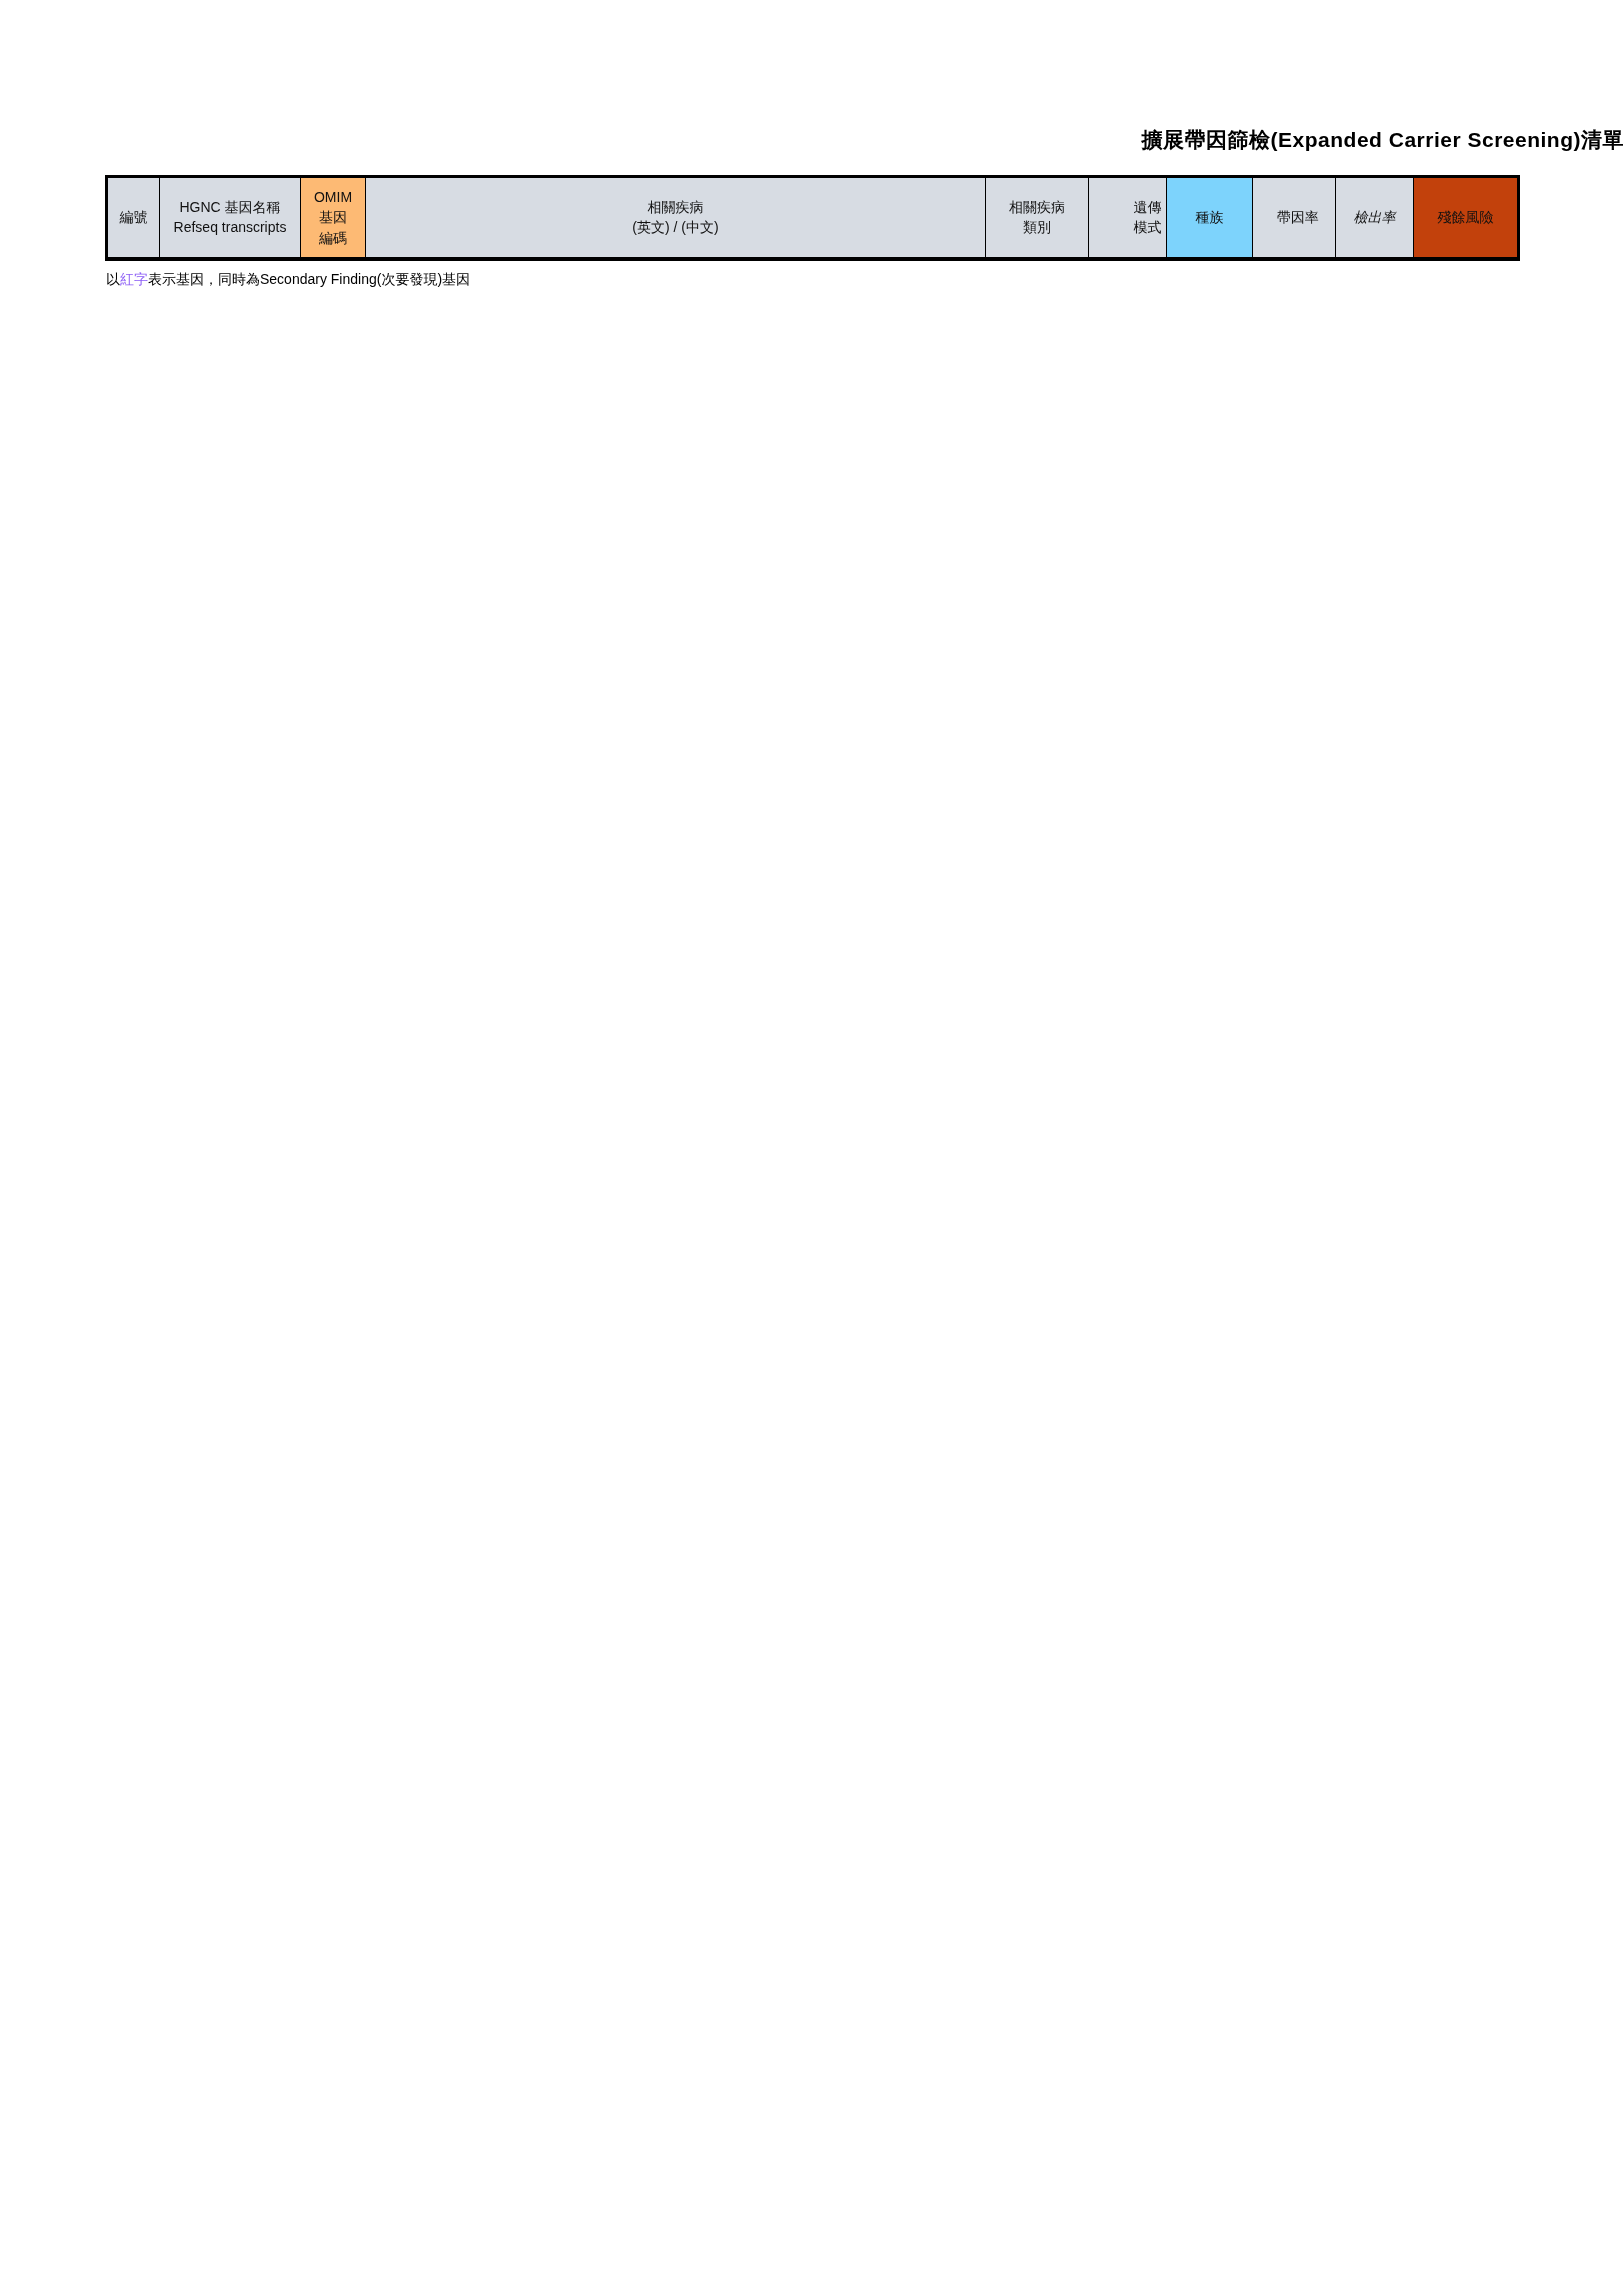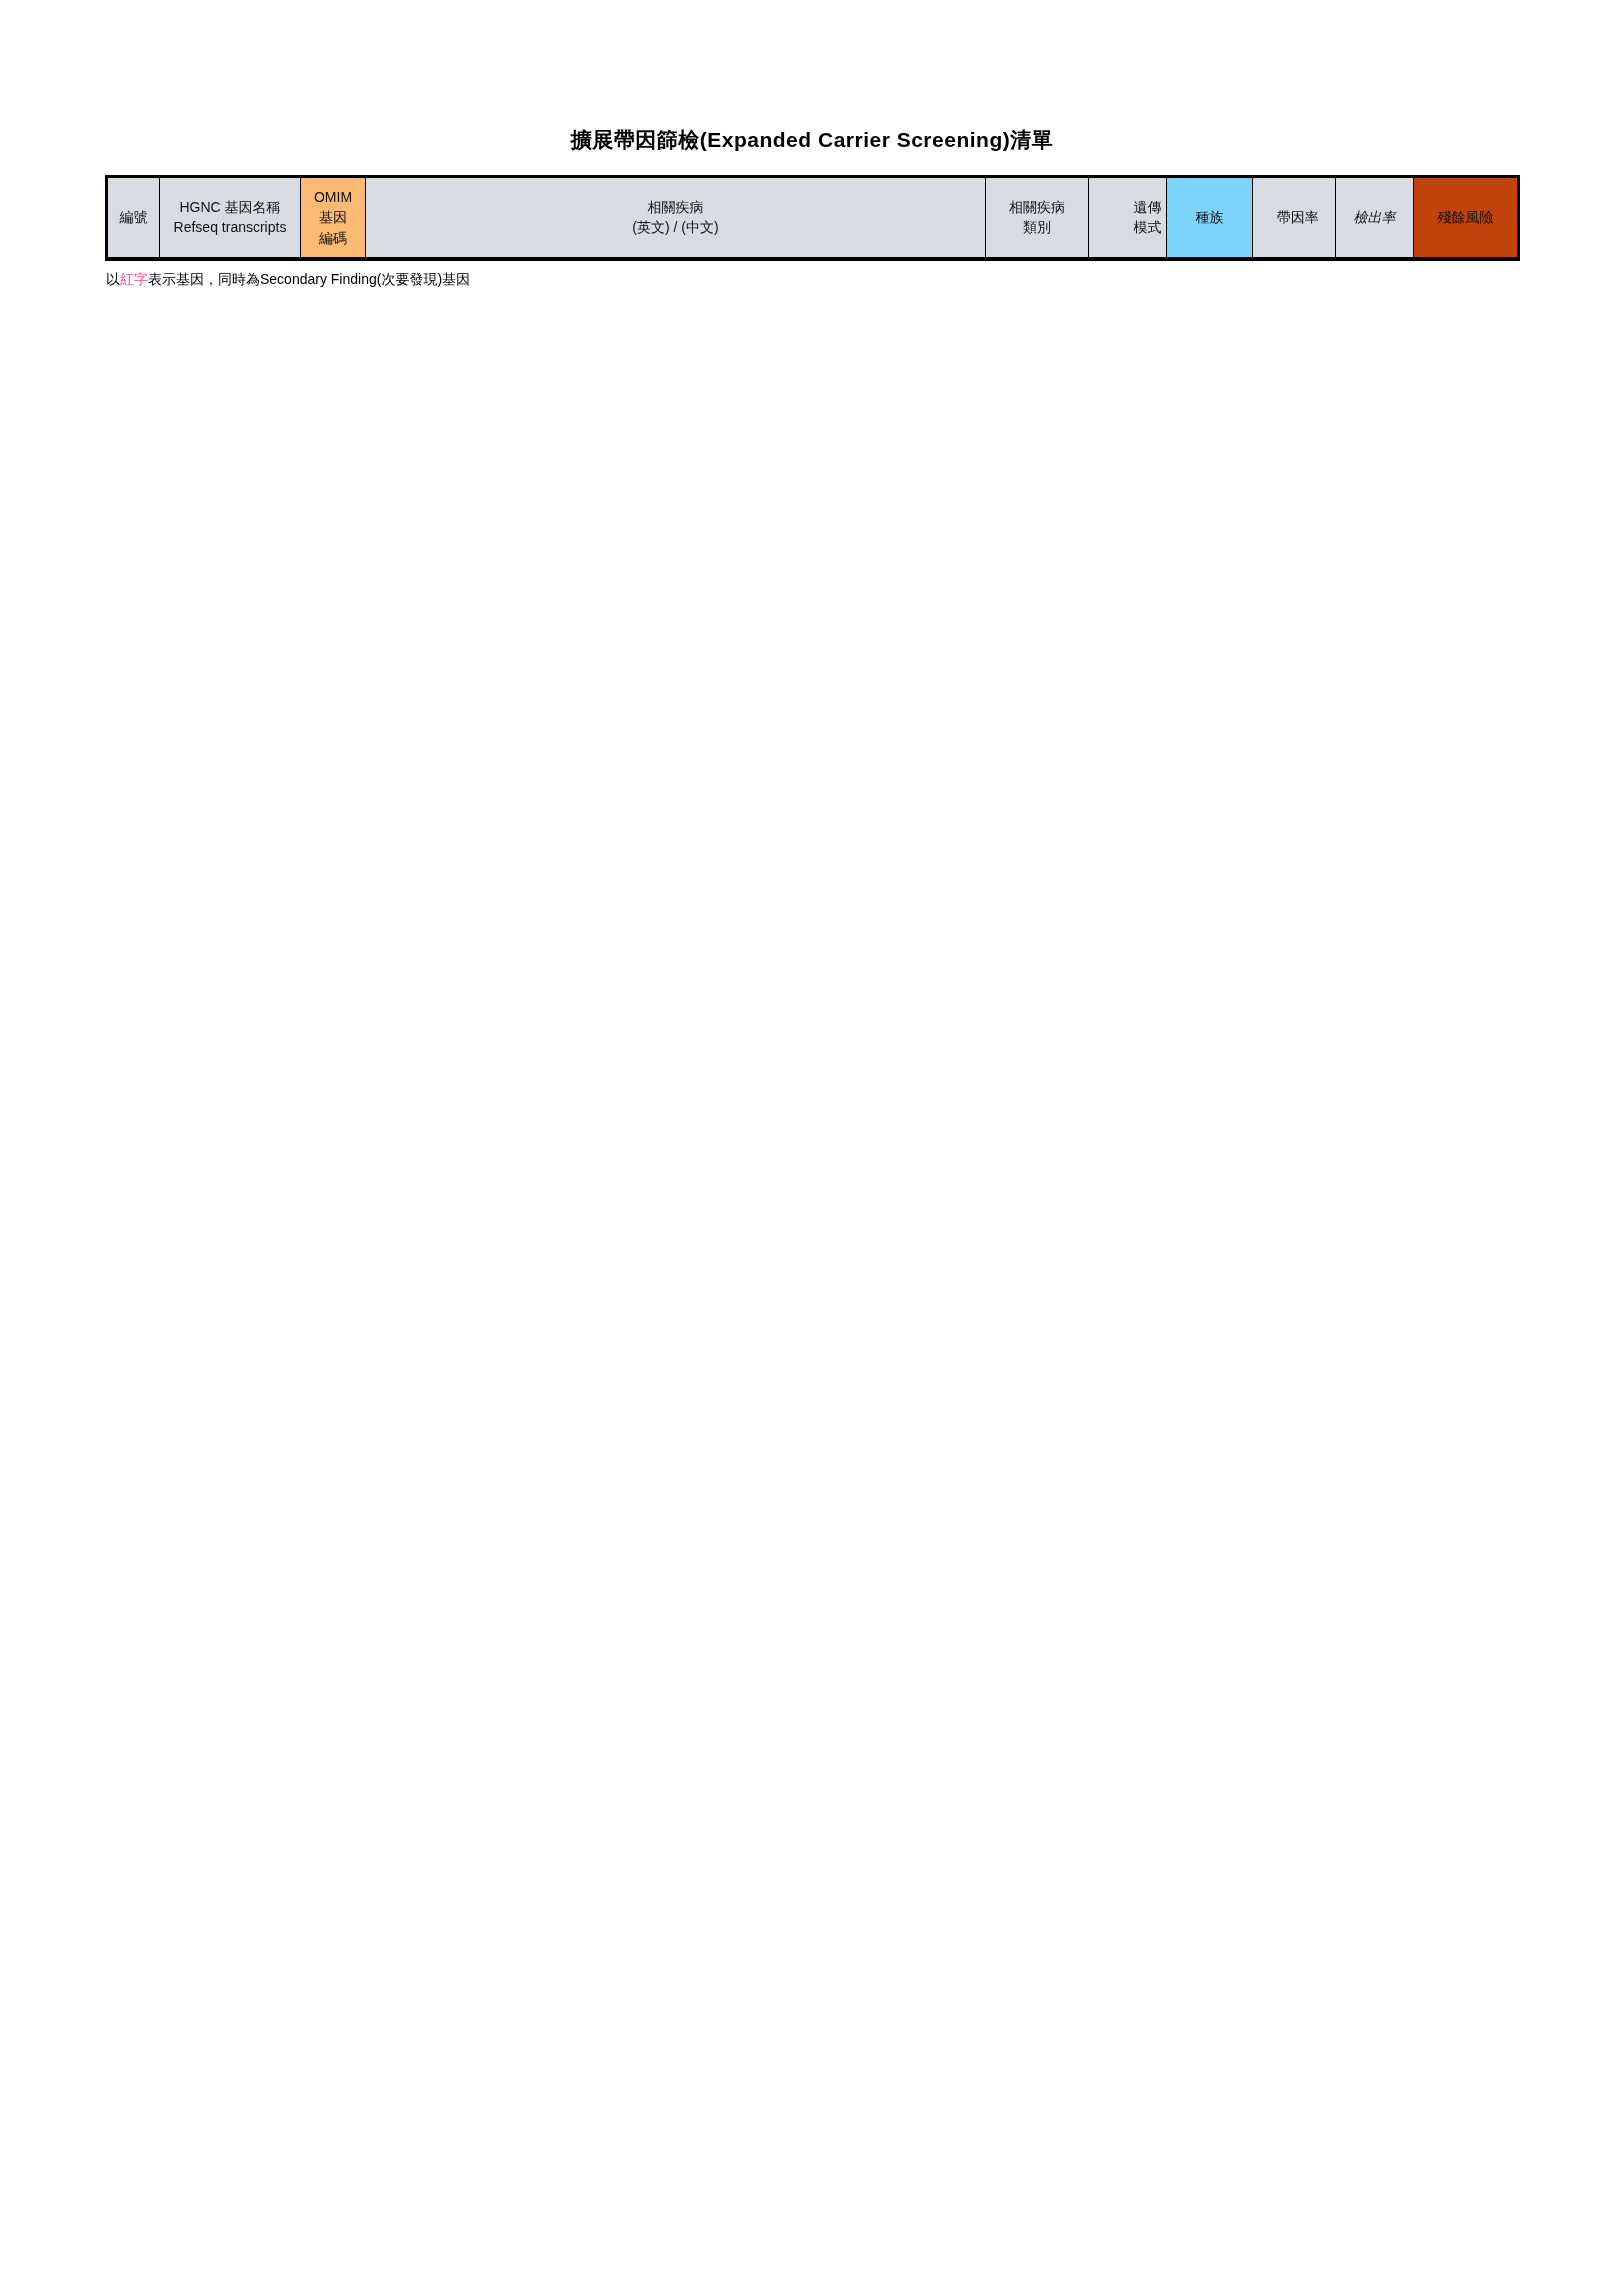--- a/index.html
+++ b/index.html
@@ -3,21 +3,21 @@
 <meta charset="utf-8">
 <style>
   html,body{margin:0;padding:0;}
   body{
     width:1624px;height:2295px;background:#ffffff;color:#111;
     font-family:"Liberation Sans","DejaVu Sans",sans-serif;
     -webkit-font-smoothing:antialiased;
   }
   .page{padding-top:126px;}
   h1{
-    margin:0 0 21px 0;text-align:center;
+    margin:0 0 21px 0;text-align:right;
     font-size:21px;font-weight:700;color:#000;letter-spacing:0.5px;
   }
   table{
     border-collapse:collapse;table-layout:fixed;
     margin-left:105px;width:1411px;
     border:3.2px solid #000;
   }
   th,td{
     border:1.4px solid #000;border-top-width:2.3px;border-bottom-width:2.3px;
     padding:2.8px 4.6px;vertical-align:middle;text-align:center;
@@ -69,17 +69,17 @@
         <th style="background: #7dd3fc;">種族</th>
         <th style="background: rgb(215, 220, 227); padding-left: 12px;">帶因率</th>
         <th style="background: rgb(215, 220, 227); font-style: italic;">檢出率</th>
         <th style="background: #c2410c;">殘餘風險</th>
       </tr>
     </thead>
     <tbody id="rows"></tbody>
   </table>
 
   <div class="footnotes">
-    <div class="fn"><span>以</span><span class="red" style="color: #ec4899;">紅字</span><span>表示基因，同時為Secondary Finding(次要發現)基因</span></div>
+    <div class="fn"><span>以</span><span class="red" style="color: #8b5cf6;">紅字</span><span>表示基因，同時為Secondary Finding(次要發現)基因</span></div>
   </div>
 
 </div>
 
 
 </body></html>

